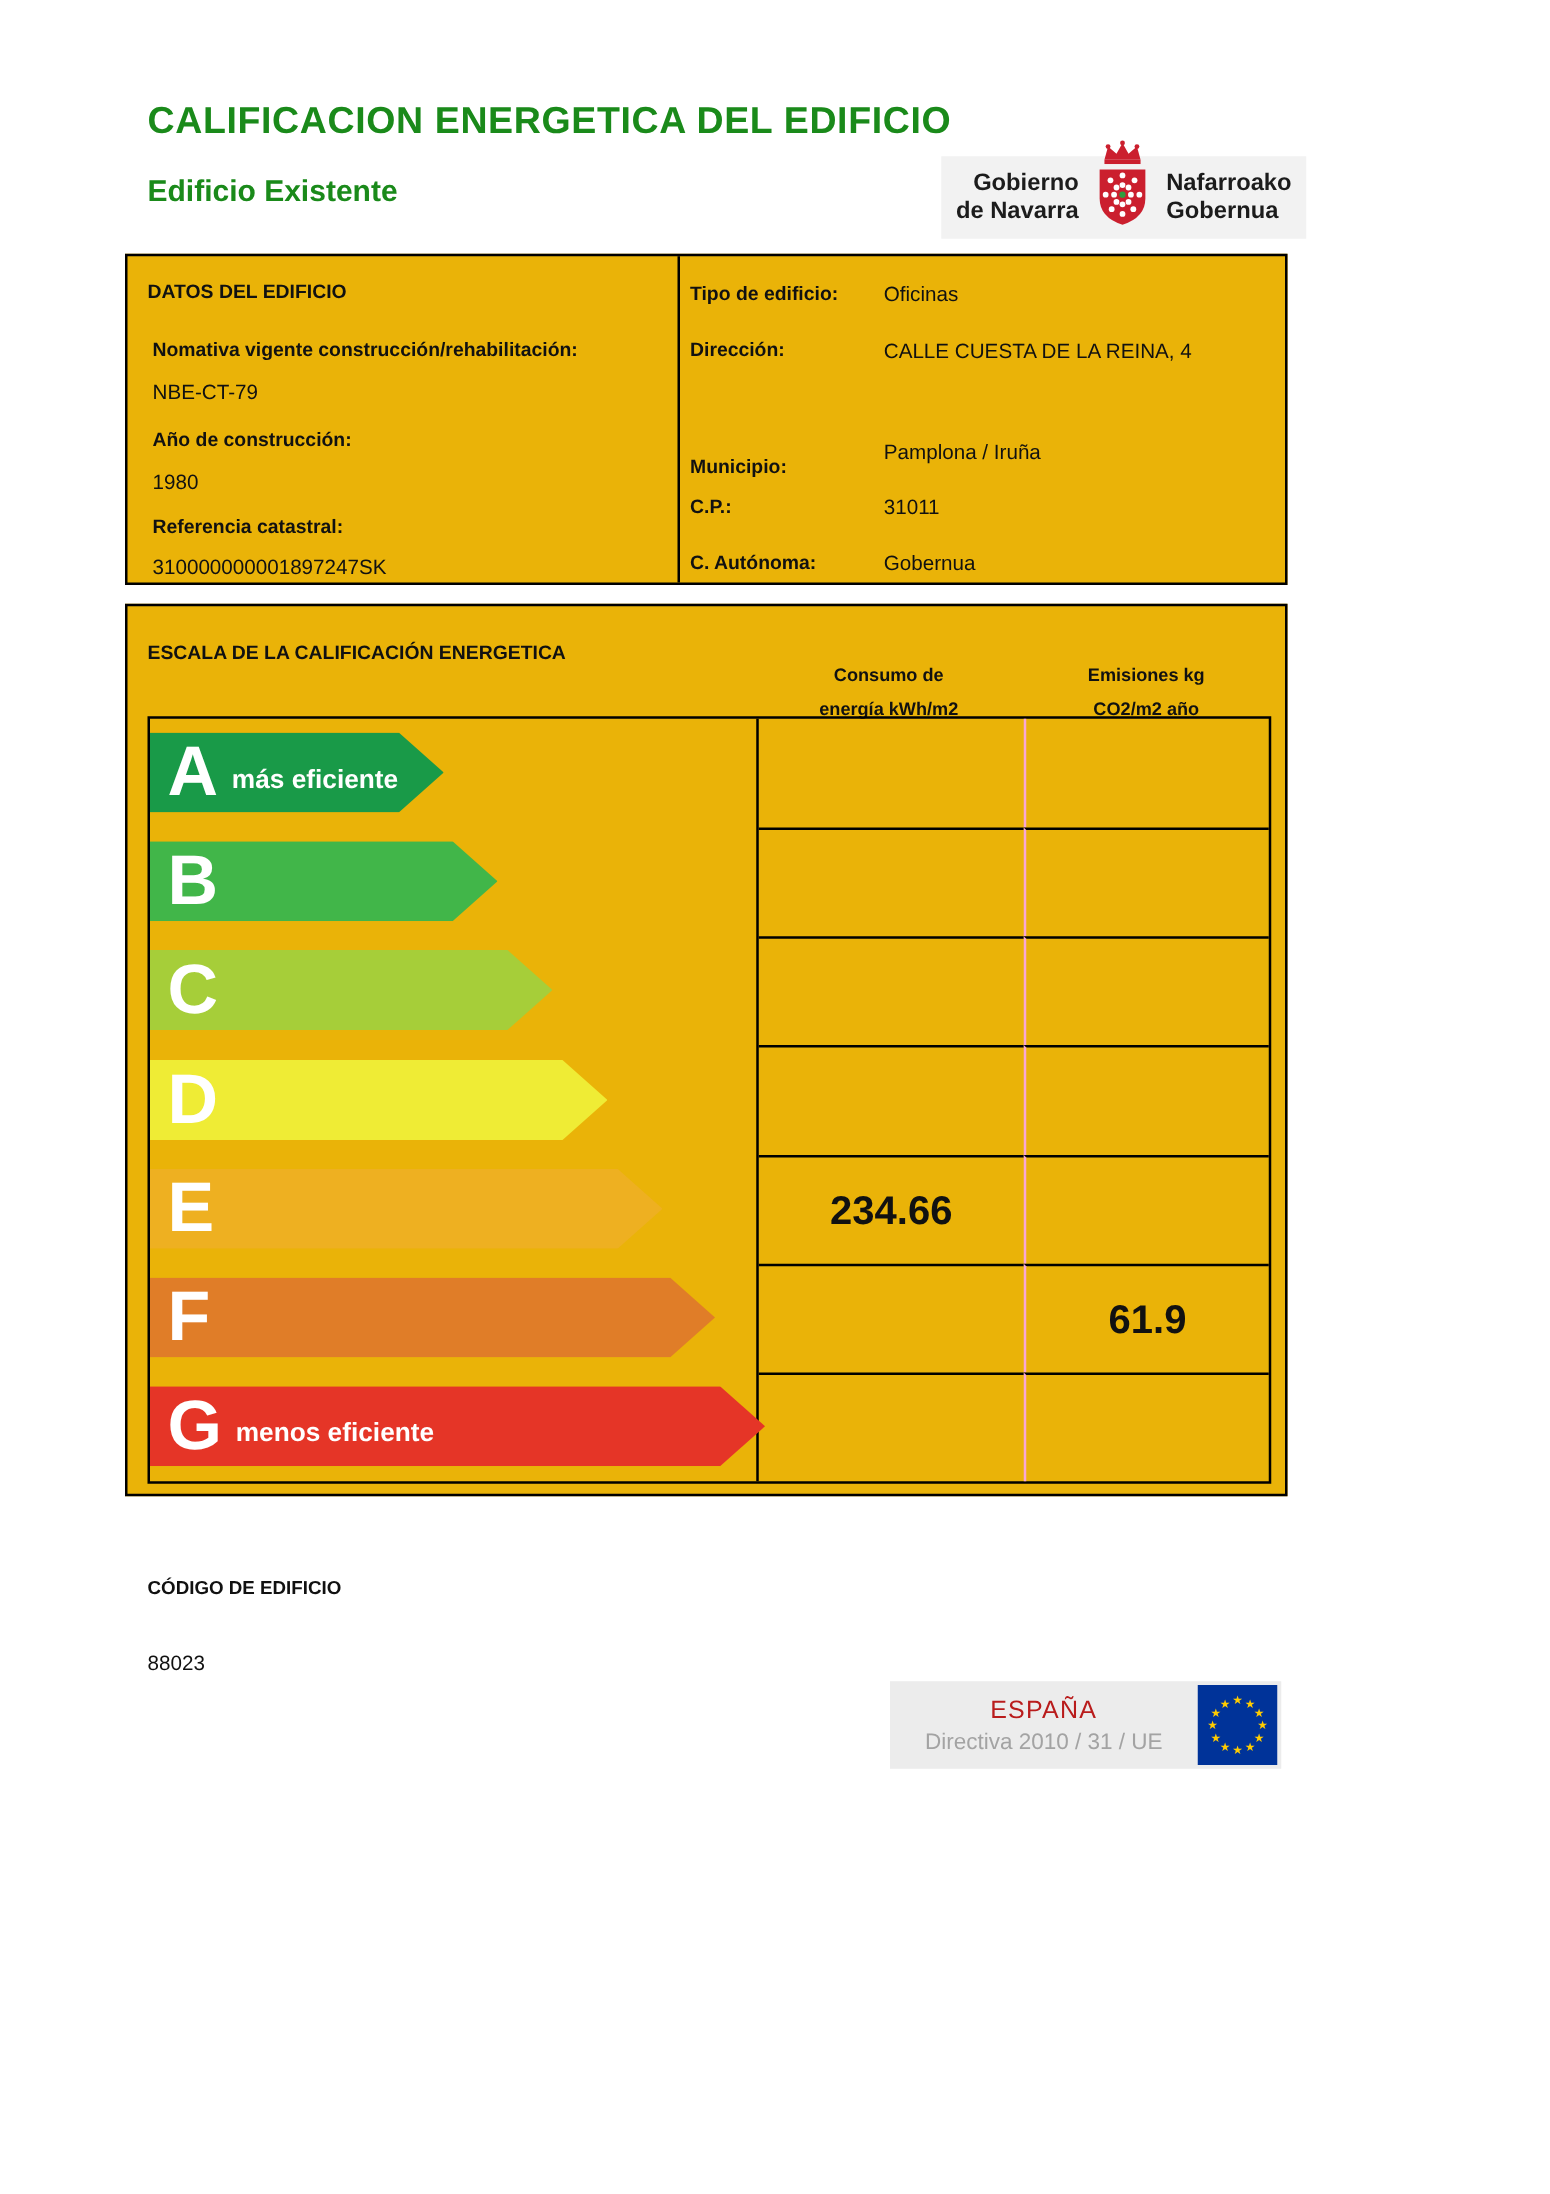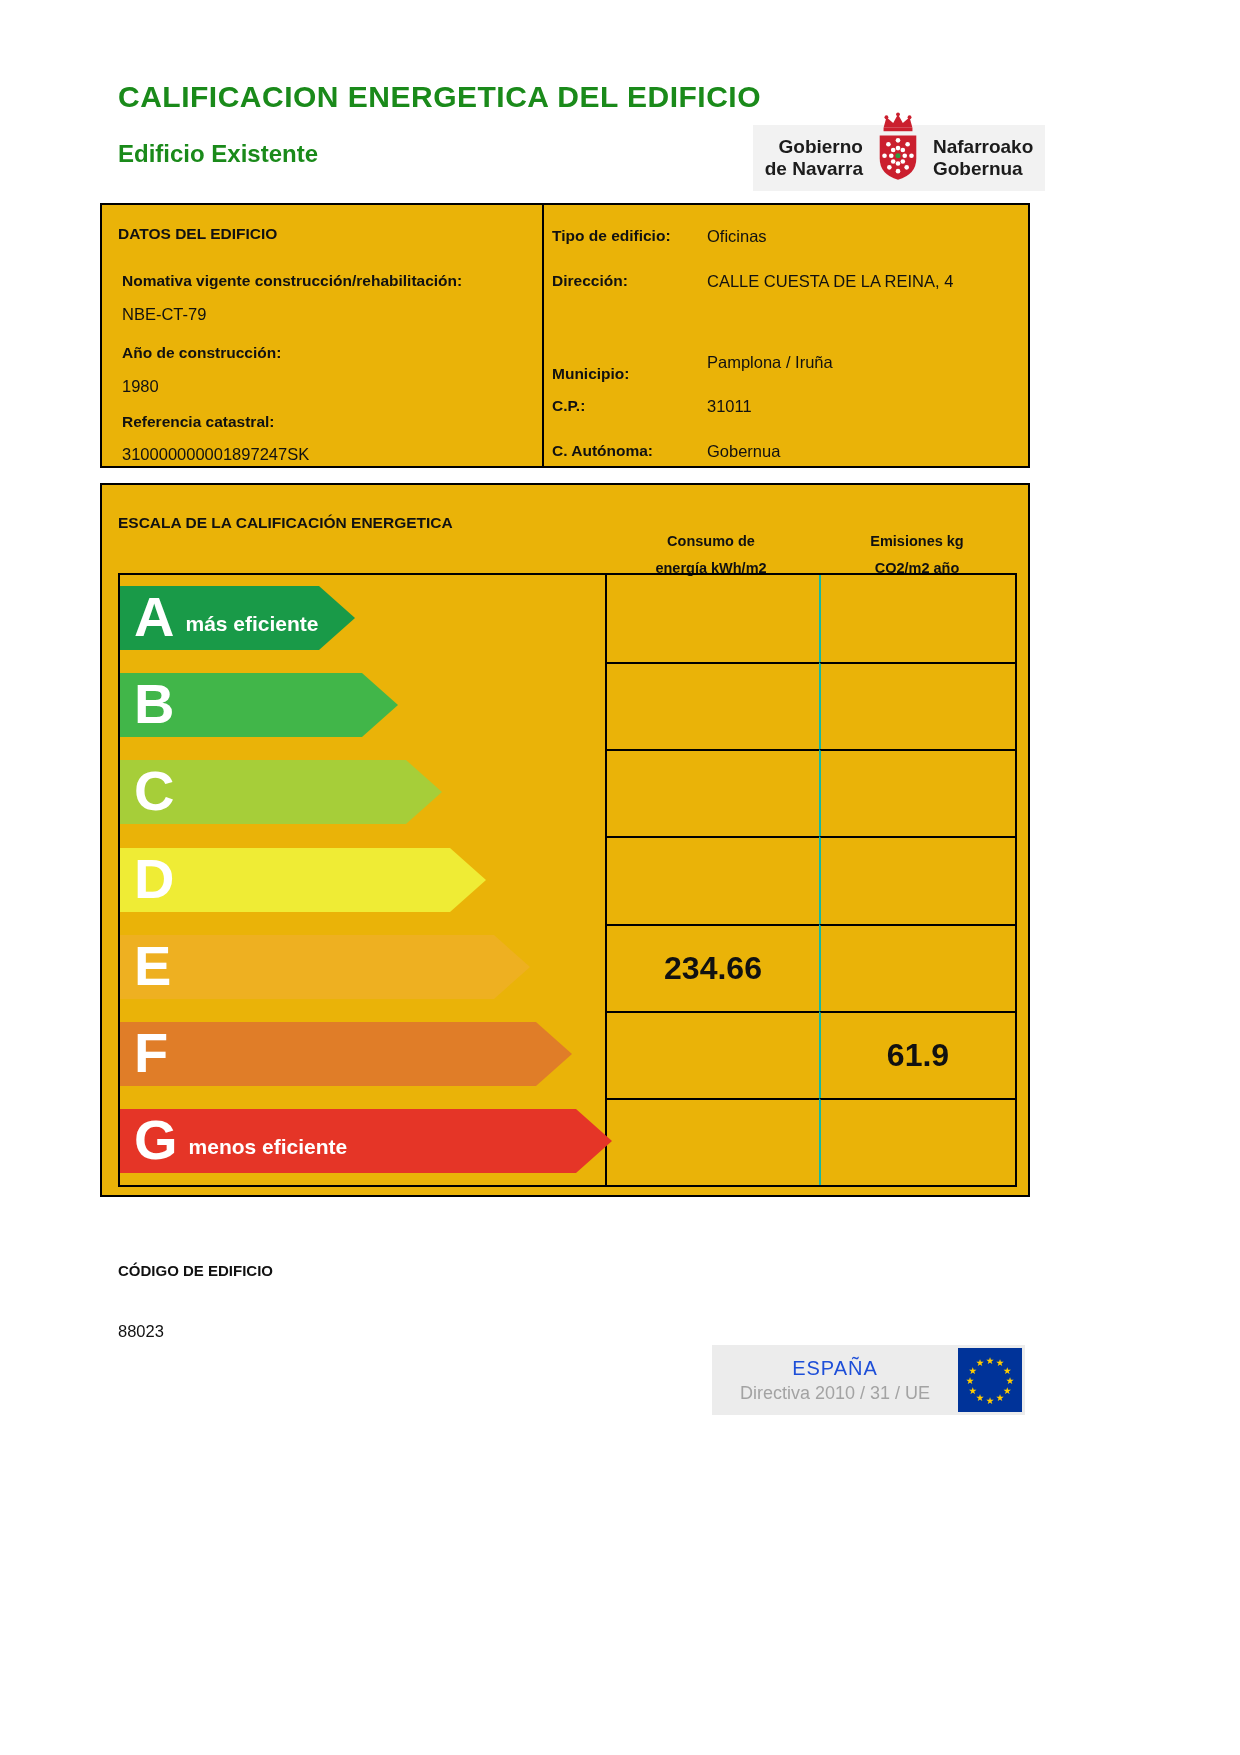--- a/index.html
+++ b/index.html
@@ -29,21 +29,21 @@
   .f-value{font-size:16.5px;}
 
   .escala-box{left:100px; top:483px; width:930px; height:714px;}
   .col-head{font-size:14.5px; font-weight:bold; text-align:center; line-height:1.85;}
 
   .scale-wrap{left:16px; top:88px; width:899px; height:614px; border:2px solid #000; display:flex;}
   .arrows-zone{width:485px; position:relative;}
   .grid-zone{flex:1; display:grid; grid-template-columns:212px 1fr; grid-auto-rows:1fr; border-left:2px solid #000;}
   .cell{display:flex; align-items:center; justify-content:center; font-weight:bold; font-size:32px;}
   .cell.ct{border-top:2px solid #000;}
-  .cell.cl{border-left:2px solid #14b8a6;}
+  .cell.cl{border-left:2px solid #f9a8d4;}
 
   .arrow{position:absolute; left:0; height:64px; display:flex; align-items:flex-start; padding-left:14px;
          clip-path:polygon(0 0, calc(100% - 36px) 0, 100% 50%, calc(100% - 36px) 100%, 0 100%);}
   .arrow .letter{font-size:56px; font-weight:bold; color:#fff; line-height:62px;}
   .arrow .note{font-size:21px; font-weight:bold; color:#fff; margin:26px 0 0 11px;}
   .arrow-0{top:11px;  width:235px;}
   .arrow-1{top:98px;  width:278px;}
   .arrow-2{top:185px; width:322px;}
   .arrow-3{top:273px; width:366px;}
   .arrow-4{top:360px; width:410px;}
@@ -54,21 +54,21 @@
   .codigo-value{left:118px; top:1322px; font-size:16.5px;}
   .valido{left:755px; top:1316px; display:flex; gap:14px; align-items:baseline;margin-top:44px;}
   .valido .lbl{font-size:16.5px; font-weight:bold;}
   .valido .dt{font-size:14px; font-weight:normal;}
   .footer-note{left:118px; top:1375px; font-size:15.5px; line-height:1.55;}
   .footer-note b{font-weight:bold;}
 
   .espana-block{left:712px; top:1345px; width:313px; height:70px; background:var(--block-gray);
                 display:flex; align-items:center;}
   .espana-texts{flex:1; text-align:center;}
-  .espana-name{font-size:20px; color:#1d4ed8; letter-spacing:1px;}
+  .espana-name{font-size:20px; color:#b91c1c; letter-spacing:1px;}
   .espana-dir{font-size:18px; color:#a3a3a3; margin-top:3px;}
   .eu-flag{width:64px; height:64px; margin-right:3px; flex:0 0 auto;}
 </style>
 </head>
 <body>
 
 <div class="page">
 
   <div class="abs doc-title">CALIFICACION ENERGETICA DEL EDIFICIO</div>
   <div class="abs doc-subtitle">Edificio Existente</div>

